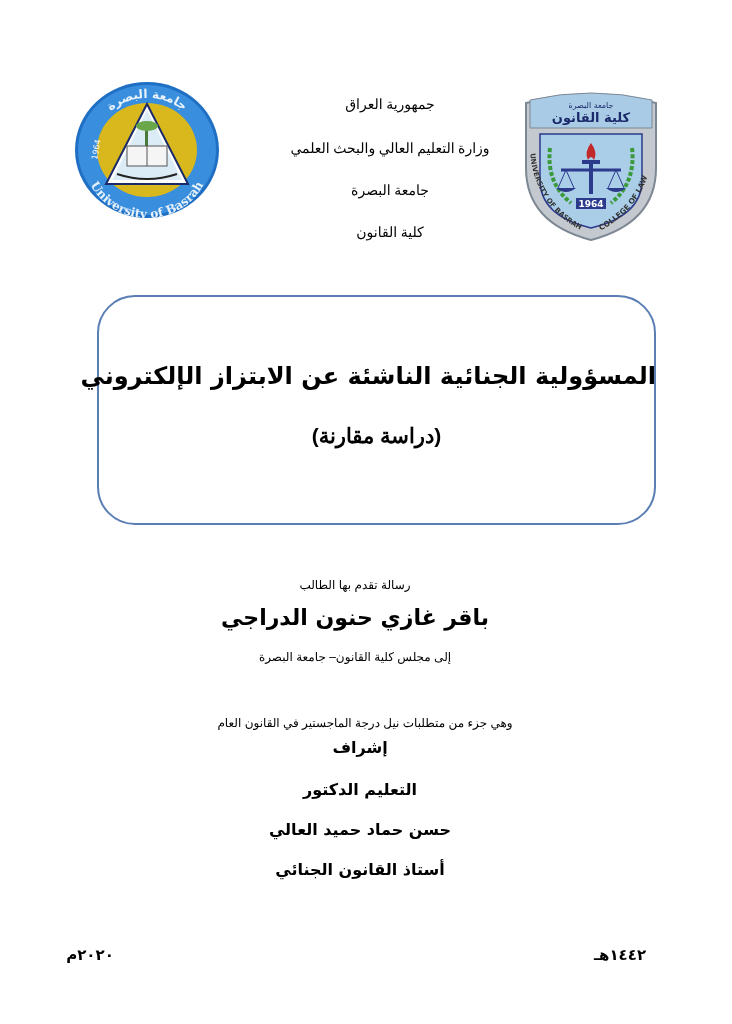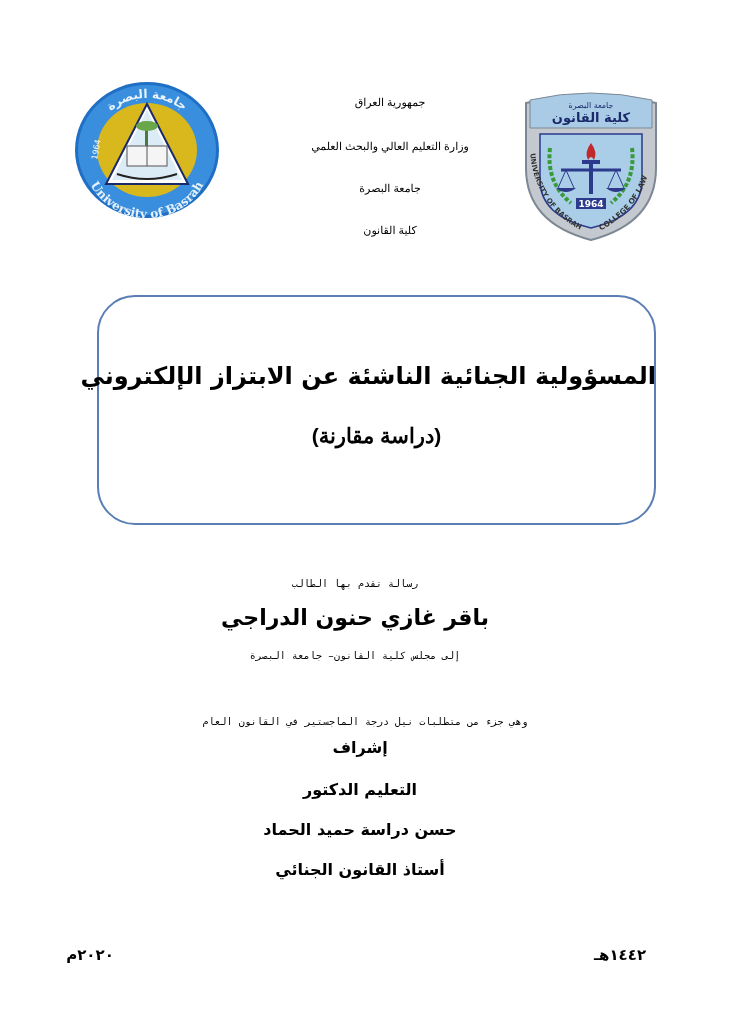--- a/index.html
+++ b/index.html
@@ -6,35 +6,35 @@
   body {
     width: 732px; height: 1024px; background: #ffffff;
     position: relative; overflow: hidden;
     font-family: "DejaVu Serif", "Liberation Serif", serif;
     color: #000;
   }
   .abs { position: absolute; }
   .center-text { text-align: center; direction: rtl; white-space: nowrap; }
 
   
-  .hdr-line { font-family: Liberation Sans, sans-serif; font-size: 11px; }
+  .hdr-line { font-family: Liberation Serif, serif; font-size: 14px; }
 
   
   #logo-left { left: 72px; top: 80px; width: 150px; height: 140px; }
   #logo-right { left: 516px; top: 88px; width: 150px; height: 155px; }
 
   
   #title-box {
     left: 97px; top: 295px; width: 559px; height: 230px;
     border: 2.5px solid #5b7fb5; border-radius: 38px; box-sizing: border-box;
   }
   .title-main { font-family: "DejaVu Sans", sans-serif; font-weight: 700; font-size: 24px; letter-spacing: 0.2px; }
   .title-sub { font-family: Liberation Sans, sans-serif; font-weight: 900; font-size: 21px; }
 
-  .body-line { font-family: Liberation Mono, monospace; font-size: 10px; }
+  .body-line { font-family: Liberation Sans, sans-serif; font-size: 12px; }
   .student-name { font-family: "DejaVu Sans", sans-serif; font-weight: bold; font-size: 22px; }
   .sup-line { font-family: "DejaVu Sans", sans-serif; font-weight: bold; font-size: 16px; }
   .date { font-family: "DejaVu Sans", sans-serif; font-weight: bold; font-size: 15px; }
 </style>
 </head>
 <body>
 
 <div class="abs center-text hdr-line" style="left:290px; width:200px; top:96px;">جمهورية العراق</div>
 <div class="abs center-text hdr-line" style="left:280px; width:220px; top:140px;">وزارة التعليم العالي والبحث العلمي</div>
 <div class="abs center-text hdr-line" style="left:290px; width:200px; top:182px;">جامعة البصرة</div>
@@ -106,17 +106,17 @@
 <div class="abs center-text title-main" style="left:97px; width:559px; top:362px;">المسؤولية الجنائية الناشئة عن الابتزاز الإلكتروني</div>
 <div class="abs center-text title-sub" style="left:97px; width:559px; top:424px;">(دراسة مقارنة)</div>
 
 <div class="abs center-text body-line" style="left:230px; width:250px; top:578px;">رسالة تقدم بها الطالب</div>
 <div class="abs center-text student-name" style="left:200px; width:310px; top:605px;">باقر غازي حنون الدراجي</div>
 <div class="abs center-text body-line" style="left:200px; width:310px; top:650px;">إلى مجلس كلية القانون– جامعة البصرة</div>
 <div class="abs center-text body-line" style="left:140px; width:450px; top:716px;">وهي جزء من متطلبات نيل درجة الماجستير في القانون العام</div>
 
 <div class="abs center-text sup-line" style="left:260px; width:200px; top:738px;text-align:center;">إشراف</div>
 <div class="abs center-text sup-line" style="left:260px; width:200px; top:780px;">التعليم الدكتور</div>
-<div class="abs center-text sup-line" style="left:230px; width:260px; top:820px;">حسن دراسة حميد الحماد</div>
+<div class="abs center-text sup-line" style="left:230px; width:260px; top:820px;">حسن حماد حميد العالي</div>
 <div class="abs center-text sup-line" style="left:230px; width:260px; top:860px;">أستاذ القانون الجنائي</div>
 
 <div class="abs center-text date" style="left:565px; width:110px; top:946px;">١٤٤٢هـ</div>
 <div class="abs center-text date" style="left:40px; width:100px; top:946px;">٢٠٢٠م</div>
 
 </body></html>

